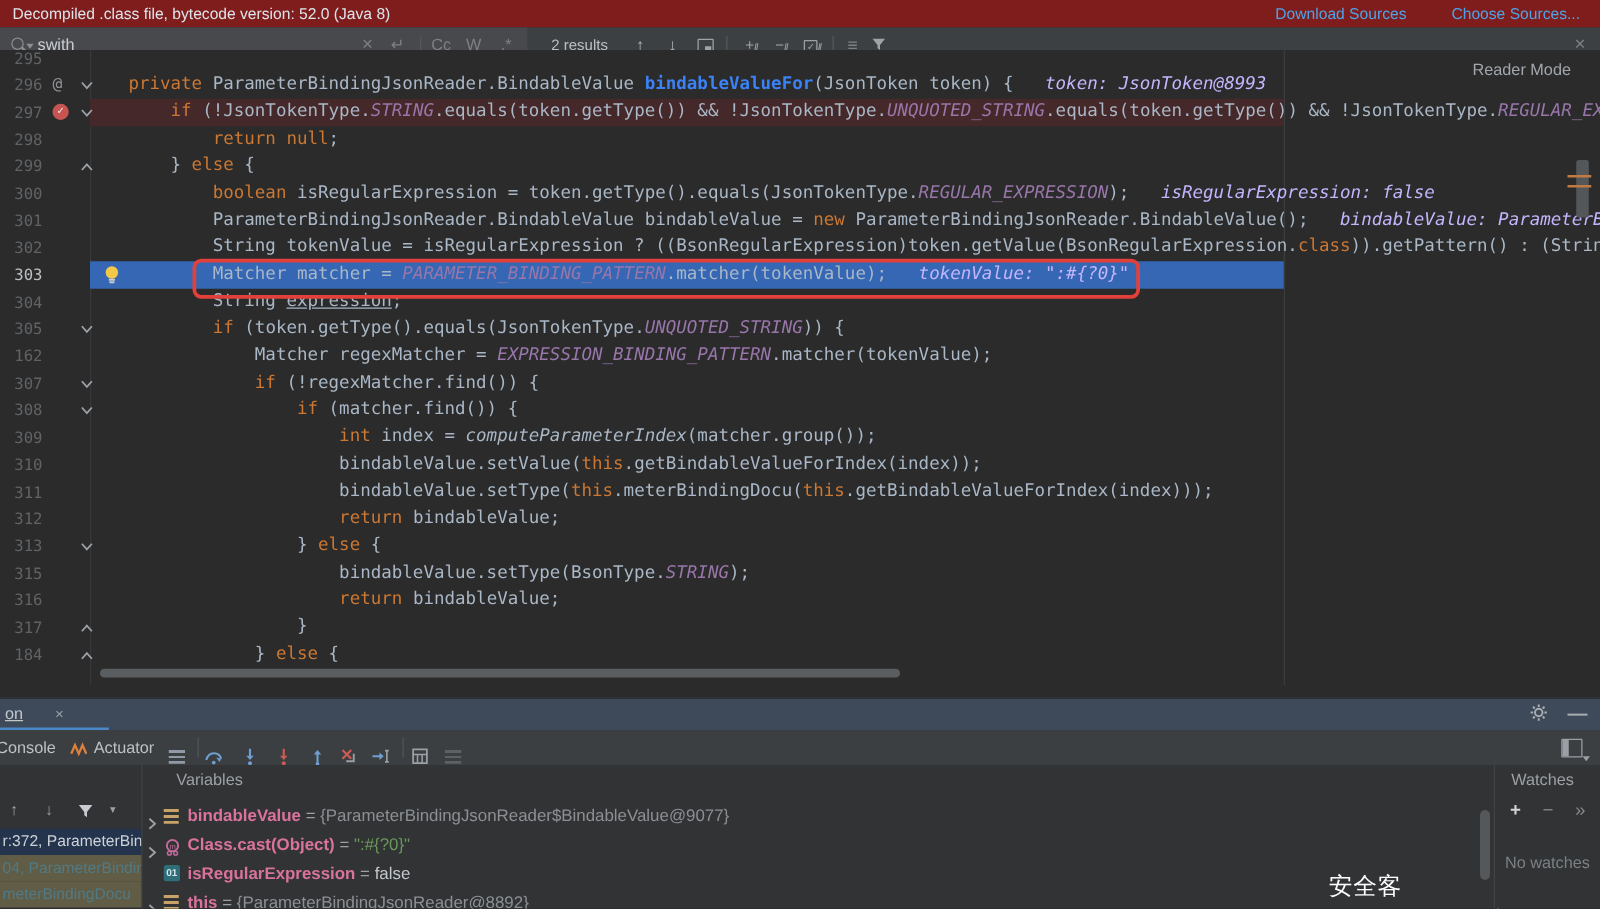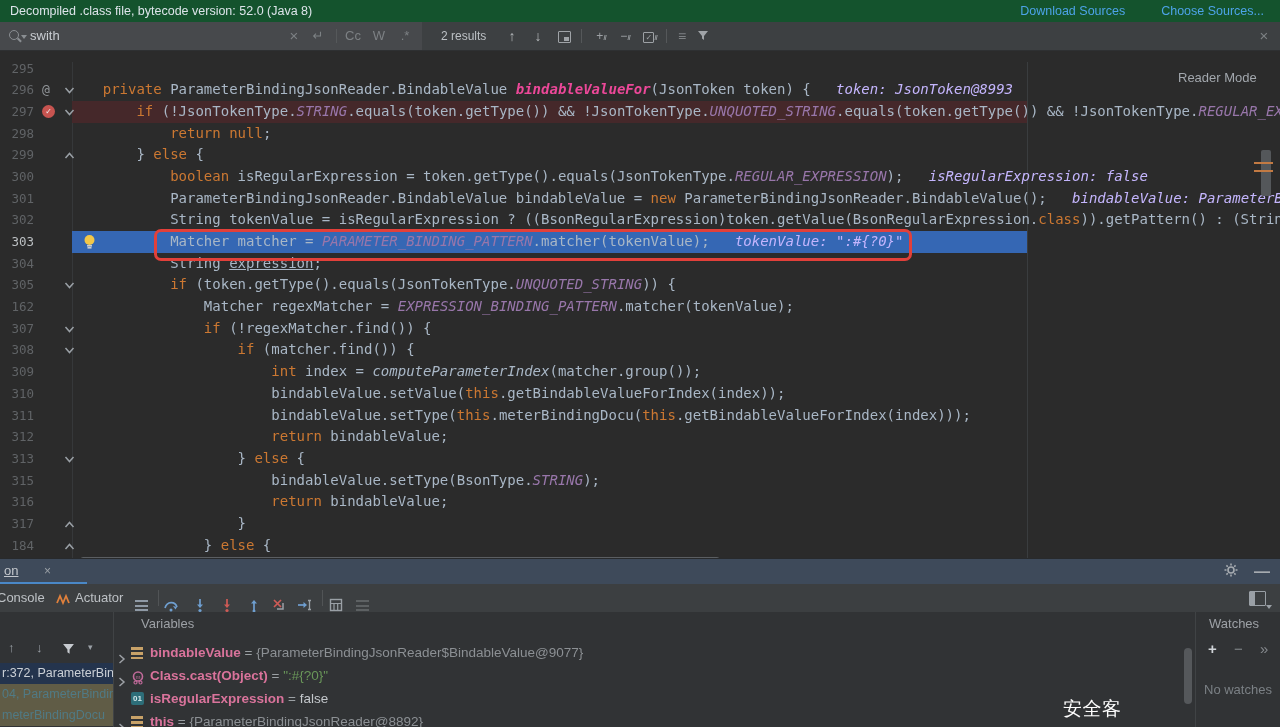--- a/index.html
+++ b/index.html
@@ -1,19 +1,19 @@
 <!DOCTYPE html>
 <html><head>
 <meta charset="utf-8">
 <style>
   html,body{margin:0;padding:0;background:#1e1e1e;}
   .screen{position:relative;width:1280px;height:727px;overflow:hidden;background:#2b2b2b;
           font-family:"Liberation Sans",sans-serif;-webkit-font-smoothing:antialiased;}
   
-  .notif{position:absolute;left:0;top:0;width:1280px;height:22px;background:#14532d;
+  .notif{position:absolute;left:0;top:0;width:1280px;height:22px;background:#7f1d1d;
          display:flex;align-items:center;font-size:12.5px;color:#dde4ea;}
   .notif-msg{margin-left:10px;}
   .notif-actions{position:absolute;right:16px;display:flex;gap:36px;}
   .notif-actions span{color:#4da3e8;cursor:pointer;}
   
   .findbar{position:absolute;left:0;top:22px;width:1280px;height:28px;background:#3d4042;
            border-bottom:1px solid #2e3032;}
   .find-input{position:absolute;left:0;top:0;width:422px;height:28px;background:#47494c;}
   .fi{position:absolute;top:0;height:28px;line-height:28px;color:#7d8184;font-size:13px;text-align:center;}
   .query{position:absolute;left:30px;top:0;height:28px;line-height:28px;color:#c9cdd2;font-size:13px;}
@@ -22,35 +22,35 @@
   .magcaret{position:absolute;left:21px;top:13px;width:0;height:0;border-left:3px solid transparent;border-right:3px solid transparent;border-top:4px solid #8a8e92;}
   .vsep{position:absolute;top:7px;width:1px;height:14px;background:#55585a;}
   .results{position:absolute;left:441px;top:0;height:28px;line-height:28px;color:#bcc0c4;font-size:12px;}
   .arrow{color:#b4b7ba;font-size:14px;width:18px;}
   .selbox{position:absolute;left:558px;top:9px;width:11px;height:10px;border:1.4px solid #9fa3a7;border-radius:1px;}
   .selbox::after{content:"";position:absolute;right:1px;bottom:1px;width:5px;height:4px;background:#9fa3a7;}
   .tog{font-size:12px;color:#9da1a5;width:26px;}
   .tog small{font-size:8px;letter-spacing:-1px;font-style:italic;}
   .chk{display:inline-block;width:9px;height:9px;border:1.2px solid #9da1a5;border-radius:1px;font-size:8px;line-height:9px;color:#9da1a5;}
   
-  .editor{position:absolute;left:0;top:62px;width:1280px;height:508px;overflow:hidden;background:#2b2b2b;}
+  .editor{position:absolute;left:0;top:40px;width:1280px;height:508px;overflow:hidden;background:#2b2b2b;}
   .gutterline{position:absolute;left:72px;top:0;bottom:0;width:1px;background:#36383a;}
   .marginguide{position:absolute;left:1027px;top:0;bottom:0;width:1px;background:#3a3d3f;}
   .readermode{position:absolute;left:1178px;top:8px;color:#a2a7ad;font-size:13px;}
   .lines{position:absolute;left:0;top:-4.5px;width:1280px;}
   .cline{position:relative;height:21.7px;line-height:21.7px;white-space:pre;
          font-family:"DejaVu Sans Mono",monospace;font-size:14px;}
   .strip{position:absolute;left:72px;width:955px;top:0;bottom:0;}
   .bg-bp .strip{background:#45282a;}
   .bg-exec .strip{background:#3567b4;}
   .lnum{position:absolute;left:0;width:34px;text-align:right;color:#606366;font-size:12.5px;
         font-family:"DejaVu Sans Mono",monospace;}
   .lnum.cur{color:#bcc0c3;}
   .codetext{position:absolute;left:69px;top:0;}
-  .t-k{color:#cc7832;} .t-p{color:#a9b7c6;} .t-m{color:#ec4899;font-weight:bold;font-style:italic;}
+  .t-k{color:#cc7832;} .t-p{color:#a9b7c6;} .t-m{color:#3b82f6;font-weight:bold;}
   .t-c{color:#9876aa;font-style:italic;} .t-h{color:#c4b5fd;font-style:italic;}
   .t-u{color:#a9b7c6;text-decoration:underline;} .t-si{color:#a9b7c6;font-style:italic;}
   .gic{position:absolute;top:4px;} .gic svg{display:block;}
   .gi-annotation{left:42px;top:0;color:#909498;font-size:13px;line-height:21.7px;}
   .gi-breakpoint{left:42px;top:4px;width:13px;height:13px;background:#c75450;border-radius:50%;
        color:#f0f0f0;font-size:9px;line-height:13px;text-align:center;}
   .gi-fold-down,.gi-fold-up{left:64px;top:7px;}
   .gi-bulb{left:82px;top:3px;}
   .redbox{position:absolute;left:154px;top:166.5px;width:752px;height:26px;border:3px solid #e2403a;border-radius:7px;}
   .hscroll{position:absolute;left:80px;top:495px;width:640px;height:7px;background:#5b5e61;border-radius:4px;}

